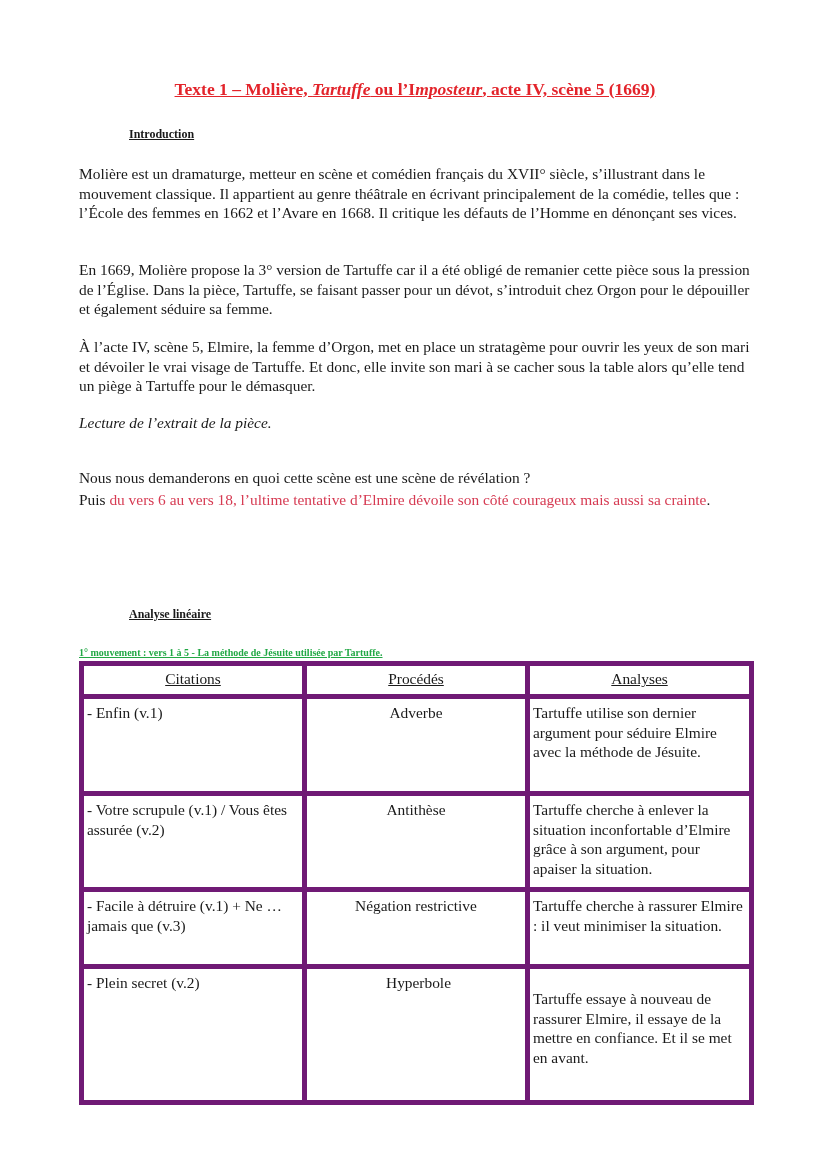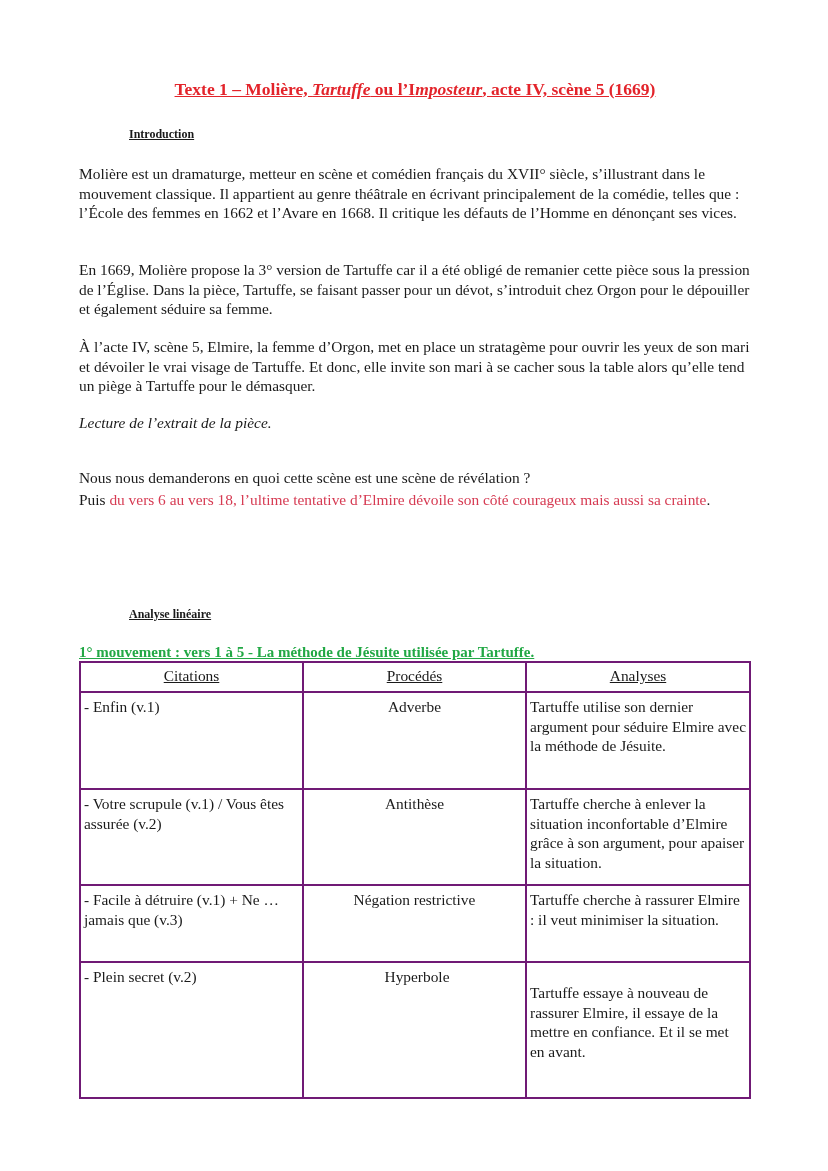--- a/index.html
+++ b/index.html
@@ -17,28 +17,28 @@
       position: absolute; left: 50px; font-weight: bold; text-decoration: underline;
       font-size: 12px;
     }
     .para { position: absolute; left: 0; width: 672px; margin: 0; }
     .italic { font-style: italic; }
     .green { color: #2fae4e; }
     .red { color: #d63a52; }
     .blue { color: #5a86b8; }
     .mvt-title {
       position: absolute; left: 0; top: 643px; color: #22a845; font-weight: bold;
-      text-decoration: underline; font-size: 15px;
+      text-decoration: underline; font-size: 10px;
     }
     table.analysis {
       position: absolute; left: 0; top: 661px; width: 670px;
       border-collapse: collapse; table-layout: fixed;
     }
     table.analysis th, table.analysis td {
-      border: 2px solid #701a75; vertical-align: top; padding: 0 3px;
+      border: 5px solid #701a75; vertical-align: top; padding: 0 3px;
       font-weight: normal; font-size: 15.4px; line-height: 19.5px;
     }
     table.analysis th { text-align: center; text-decoration: underline; height: 25px; padding-top: 3px; }
     table.analysis td.proc { text-align: center; }
     col.c1 { width: 223px; } col.c2 { width: 223px; } col.c3 { width: 224px; }
   </style>
 </head>
 <body>
 
 <div class="page">

